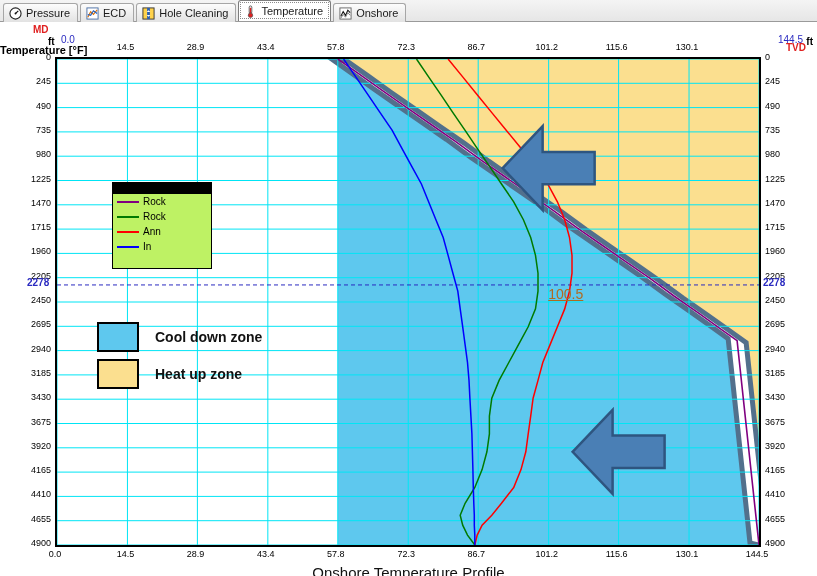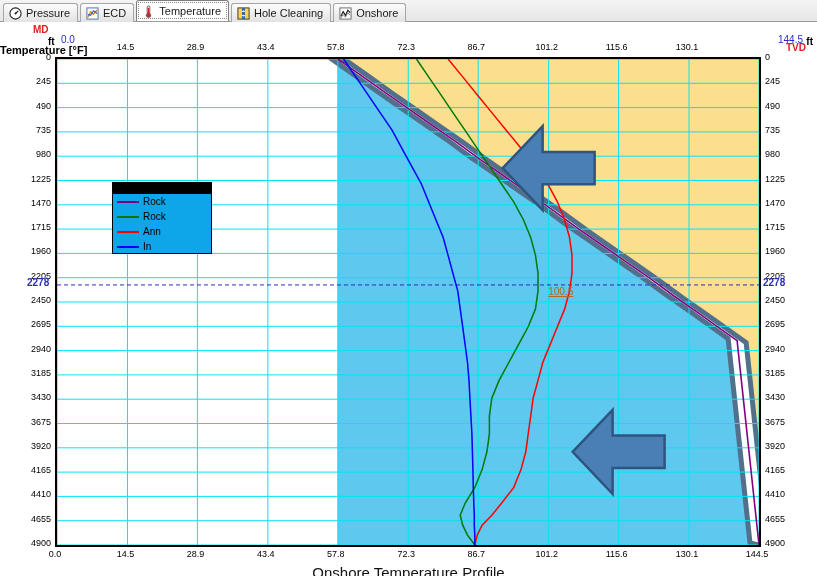--- a/index.html
+++ b/index.html
@@ -69,26 +69,26 @@
   .plot{
     position:absolute; left:55px; top:35px; width:706px; height:490px;
     border:2px solid #000; background:#ffffff; overflow:hidden;
   }
 
   .tick-x{ position:absolute; font-size:9px; color:#000; transform:translateX(-50%); }
   .tick-y{ position:absolute; font-size:9px; color:#000; transform:translateY(-50%); }
 
   
   .mark-lbl{ position:absolute; font-size:10px; color:#2a2ac0; font-weight:bold; }
-  .val-lbl{ position:absolute; font-size:10px; color:#b06a22;text-decoration:underline; }
+  .val-lbl{ position:absolute; font-size:14px; color:#b06a22;text-decoration:underline; }
 
   
   .legend{
-    position:absolute; left:110px; top:158px; width:100px; height:72px;
-    background:#0ea5e9; border:1px solid #000;
+    position:absolute; left:110px; top:158px; width:100px; height:87px;
+    background:#bef264; border:1px solid #000;
   }
   .legend .hdr{ height:11px; background:#000; }
   .legend .row{ display:flex; align-items:center; height:14px; padding-left:4px; gap:4px; margin-top:1px;}
   .legend .swatch{ width:22px; height:2px; display:block; }
   .legend .lbl{ font-size:10px; color:#000; line-height:10px; }
 
   
   .zonekey{ position:absolute; left:95px; top:298px; }
   .zrow{ display:flex; align-items:center; gap:16px; margin-bottom:7px; }
   .zbox{ width:42px; height:30px; border:2px solid #000; }
@@ -112,36 +112,36 @@
     <span>Pressure</span>
   </div>
   <div class="tab">
     <svg class="tabico" viewBox="0 0 14 14">
       <rect x="1" y="1" width="12" height="12" fill="#fff" stroke="#4a6fa5" stroke-width="1"></rect>
       <polyline points="2,11 5,5 8,8 12,3" fill="none" stroke="#e07000" stroke-width="1.2"></polyline>
       <polyline points="2,8 5,9 8,4 12,7" fill="none" stroke="#2060c0" stroke-width="1.2"></polyline>
     </svg>
     <span>ECD</span>
   </div>
-  <div class="tab active">
-    <svg class="tabico" viewBox="0 0 14 14">
-      <rect x="5.6" y="1" width="2.8" height="8" rx="1.4" fill="#fff" stroke="#555" stroke-width="1"></rect>
-      <rect x="6.3" y="3" width="1.4" height="6" fill="#e02020"></rect>
-      <circle cx="7" cy="11" r="2.4" fill="#e02020" stroke="#555" stroke-width="0.8"></circle>
-    </svg>
-    <span>Temperature</span>
-  </div>
   <div class="tab">
     <svg class="tabico" viewBox="0 0 14 14">
       <rect x="1" y="1" width="12" height="12" fill="#ffd24a" stroke="#333" stroke-width="1"></rect>
       <rect x="5.5" y="1" width="3" height="12" fill="#2a5fb5"></rect>
       <path d="M7 3.5 l-2 2 h4 z" fill="#fff"></path>
       <path d="M7 10.5 l-2 -2 h4 z" fill="#fff"></path>
     </svg>
     <span>Hole Cleaning</span>
+  </div>
+  <div class="tab active">
+    <svg class="tabico" viewBox="0 0 14 14">
+      <rect x="5.6" y="1" width="2.8" height="8" rx="1.4" fill="#fff" stroke="#555" stroke-width="1"></rect>
+      <rect x="6.3" y="3" width="1.4" height="6" fill="#e02020"></rect>
+      <circle cx="7" cy="11" r="2.4" fill="#e02020" stroke="#555" stroke-width="0.8"></circle>
+    </svg>
+    <span>Temperature</span>
   </div>
   <div class="tab">
     <svg class="tabico" viewBox="0 0 14 14">
       <rect x="1" y="1" width="12" height="12" fill="#fff" stroke="#666" stroke-width="1"></rect>
       <polyline points="2,10 4.5,5 7,9 9.5,3.5 12,6" fill="none" stroke="#111" stroke-width="1.1"></polyline>
       <polyline points="2,12 4.5,8 7,11 9.5,6 12,9" fill="none" stroke="#777" stroke-width="1"></polyline>
     </svg>
     <span>Onshore</span>
   </div>
 </div>
@@ -316,20 +316,28 @@
         <span class="swatch" style="background:#ff0000"></span>
         <span class="lbl">Ann</span>
       </div>
       <div class="row">
         <span class="swatch" style="background:#0000ff"></span>
         <span class="lbl">In</span>
       </div>
     </div>
 
     <div class="zonekey" style="left:40px;top:263px;">
+      <div class="zrow">
+        <span class="zbox" style="background:#5ec8ee"></span>
+        <span class="ztxt">Cool down zone</span>
+      </div>
+      <div class="zrow">
+        <span class="zbox" style="background:#fbdf8f"></span>
+        <span class="ztxt">Heat up zone</span>
+      </div>
     </div>
 
     <div class="val-lbl" id="vallbl" style="left: 491.242px; top: 226.94px;">100.5</div>
   </div>
 
   <div id="xt-top">
       <div class="tick-x" style="left: 125.443px; top: 20px;">14.5</div>
       <div class="tick-x" style="left: 195.4px; top: 20px;">28.9</div>
       <div class="tick-x" style="left: 265.843px; top: 20px;">43.4</div>
       <div class="tick-x" style="left: 335.8px; top: 20px;">57.8</div>

